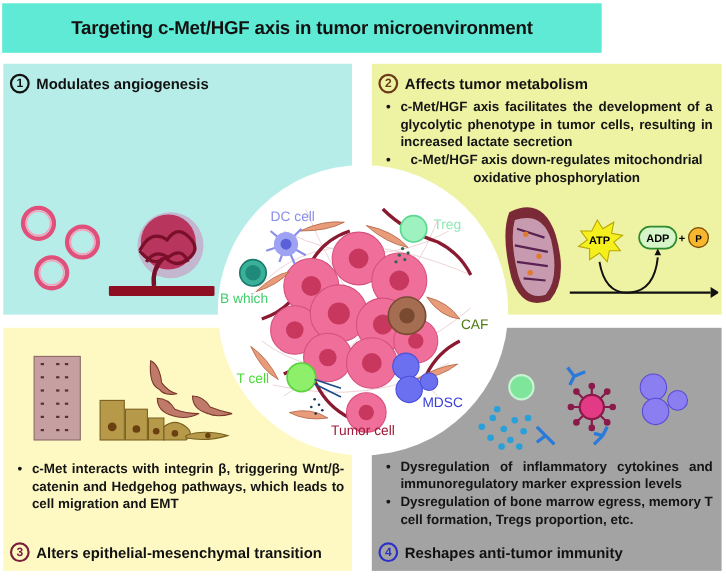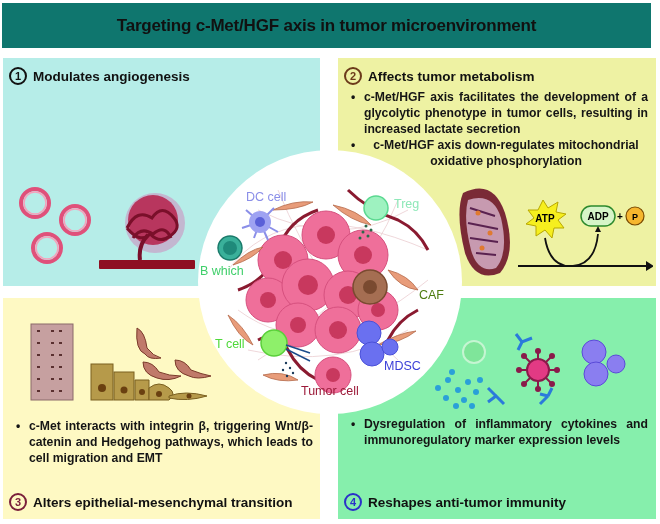--- a/index.html
+++ b/index.html
@@ -1,29 +1,29 @@
 <!DOCTYPE html>
 <html><head>
 <meta charset="utf-8">
 <style>
   * { box-sizing: border-box; margin: 0; padding: 0; }
   html, body { width: 660px; height: 524px; background: #ffffff; overflow: hidden; }
   body { position: relative; font-family: "Liberation Sans", sans-serif; color: #111; }
 
   .title-bar {
-    position: absolute; left: 2px; top: 3px; width: 649px; height: 45px;
-    background: #0f766e; display: flex; align-items: center; justify-content: center;
+    position: absolute; left: 2px; top: 3px; width: 545px; height: 45px;
+    background: #5eead4; display: flex; align-items: center; justify-content: center;
   }
   .title-bar h1 { font-size: 17px; font-weight: bold; letter-spacing: -0.2px; color: #111; }
 
   .quad { position: absolute; }
   .q1 { left: 3px; top: 58px; width: 317px; height: 228px; background: #b6ede8; }
   .q2 { left: 338px; top: 58px; width: 318px; height: 228px; background: #eef2a3; }
   .q3 { left: 3px; top: 298px; width: 317px; height: 221px; background: #fef9c3; }
-  .q4 { left: 338px; top: 298px; width: 318px; height: 221px; background: #86efac; }
+  .q4 { left: 338px; top: 298px; width: 318px; height: 221px; background: #a3a3a3; }
 
   .heading { display: flex; align-items: center; font-size: 13.5px; font-weight: bold; position: absolute; }
   .num {
     width: 18px; height: 18px; border: 2px solid #111; border-radius: 50%;
     display: inline-flex; align-items: center; justify-content: center;
     font-size: 11px; font-weight: bold; margin-right: 6px; background: transparent;
   }
   .q1 .heading { left: 6px; top: 9px; }
   .q2 .heading { left: 6px; top: 9px; }
   .q2 .num { border-color: #6b3a1a; color: #6b3a1a; }
@@ -217,20 +217,21 @@
       <circle cx="110" cy="58" r="11" fill="#e23a84" stroke="#8a1a4a" stroke-width="2"></circle>
     </g>
     <g fill="#8a7ef0" stroke="#5a4ad8" stroke-width="1">
       <circle cx="166" cy="40" r="12"></circle>
         <circle cx="168" cy="62" r="12"></circle>
         <circle cx="188" cy="52" r="9"></circle>
     </g>
   </svg>
   <ul class="bullets">
     <li>Dysregulation of inflammatory cytokines and immunoregulatory marker expression levels</li>
+    <li>Dysregulation of bone marrow egress, memory T cell formation, Tregs proportion, etc.</li>
   </ul>
   <div class="heading">
     <span class="num">4</span>
     <span>Reshapes anti-tumor immunity</span>
   </div>
 </div>
 
 <div class="center-circle">
   <svg width="264" height="264">
     <g stroke="#e8c8cc" stroke-width="0.8" fill="none" opacity="0.9">

